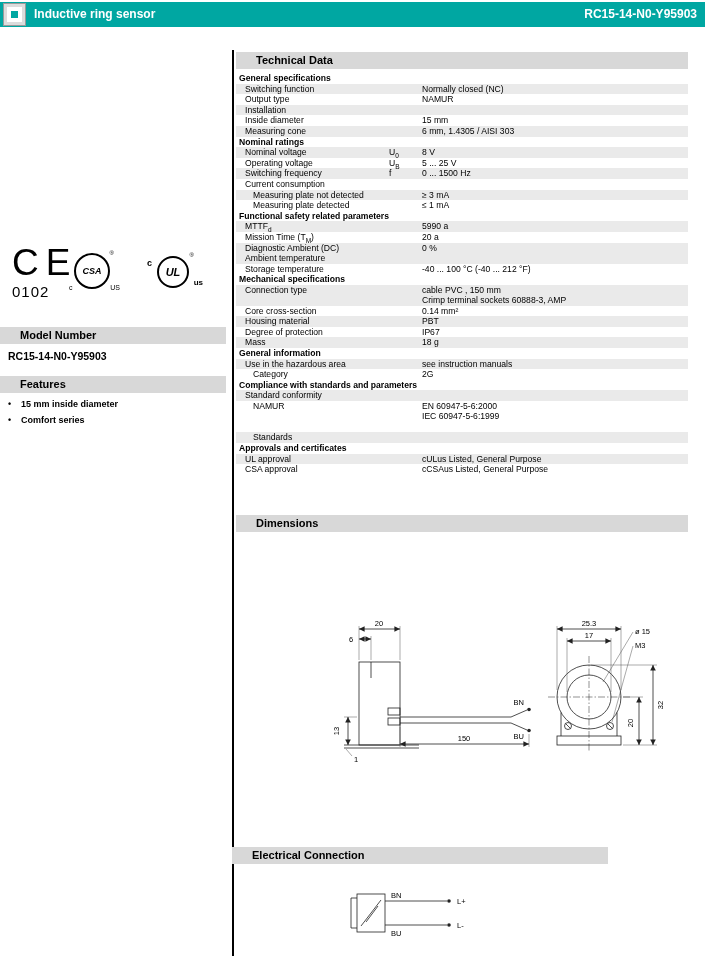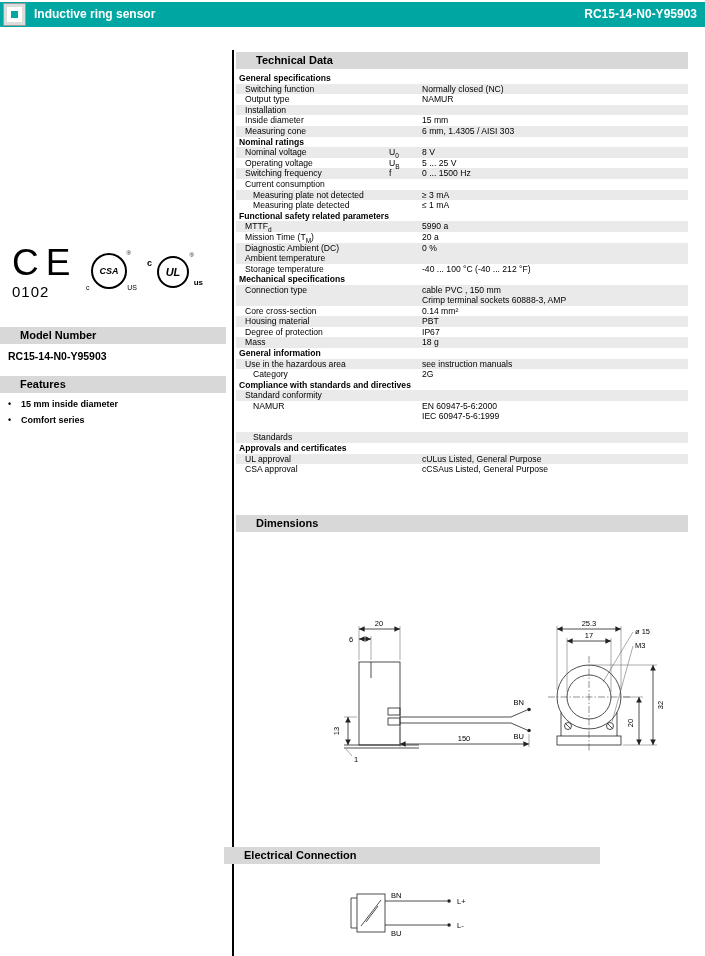--- a/index.html
+++ b/index.html
@@ -16,21 +16,21 @@
     display:flex;align-items:center;justify-content:center;box-sizing:border-box}
   .ring-outer{width:15px;height:15px;background:#fff;display:flex;align-items:center;justify-content:center}
   .ring-hole{width:7px;height:7px;background:var(--accent,#00a7a2)}
   
   .vline{position:absolute;left:232px;top:50px;width:1.5px;height:906px;background:#000}
   
   .secbar{position:absolute;background:var(--bar,#d8d8d8);height:17px;line-height:17px;
     font-size:11px;font-weight:bold;padding-left:20px;box-sizing:border-box}
   #techbar{left:236px;top:52px;width:452px}
   #dimbar{left:236px;top:515px;width:452px}
-  #elecbar{left:224px;top:847px;width:376px}
+  #elecbar{left:232px;top:847px;width:376px}
   #mnbar{left:0;top:327px;width:226px}
   #featbar{left:0;top:376px;width:226px}
   
   .table{position:absolute;left:236px;top:73px;width:452px}
   .trow{display:flex;align-items:flex-start;min-height:10.6px;font-size:8.6px;line-height:10.4px}
   .trow.shade{background:var(--shade,#eaeaea)}
   .ttitle{font-weight:bold;padding-left:3px}
   .tgap{height:6px}
   .tlab{flex:0 0 153px;padding-left:9px;box-sizing:border-box}
   .tlab.ind2{padding-left:17px}
@@ -38,21 +38,21 @@
   .tval{flex:1;white-space:pre-line}
   sub{font-size:6.5px;line-height:0}
   
   .model-value{position:absolute;left:8px;top:350px;font-size:10.5px;font-weight:bold}
   .features{position:absolute;left:8px;top:399px}
   .feat{display:flex;font-size:9px;font-weight:bold;margin-bottom:6px}
   .feat .bullet{width:13px}
   .ce{position:absolute;left:12px;top:244px}
   .ce-text{font-size:37px;letter-spacing:7px;line-height:38px}
   .ce-num{font-size:15px;letter-spacing:1px;margin-top:1px}
-  .csa{position:absolute;left:91px;top:253px;width:36px;height:38px}
+  .csa{position:absolute;left:74px;top:253px;width:36px;height:38px}
   .csa-circle{width:32px;height:32px;border:2.5px solid #000;border-radius:50%;
     display:flex;align-items:center;justify-content:center;font-size:9px;font-weight:bold;font-style:italic}
   .csa-r{position:absolute;right:-4px;top:-3px;font-size:6px}
   .csa-c{position:absolute;left:-5px;bottom:0;font-size:7px}
   .csa-us{position:absolute;right:-10px;bottom:0;font-size:7px}
   .ul{position:absolute;left:157px;top:256px;width:32px;height:34px}
   .ul-circle{width:28px;height:28px;border:2.5px solid #000;border-radius:50%;
     display:flex;align-items:center;justify-content:center;font-weight:bold;font-style:italic;font-size:11px}
   .ul-c{position:absolute;left:-10px;top:2px;font-size:9px;font-weight:bold}
   .ul-us{position:absolute;right:-14px;bottom:3px;font-size:8px;font-weight:bold}
@@ -231,21 +231,21 @@
     <div class="trow shade">
       <span class="tlab">Use in the hazardous area</span>
       <span class="tsym"></span>
       <span class="tval">see instruction manuals</span>
     </div>
     <div class="trow">
       <span class="tlab ind2">Category</span>
       <span class="tsym"></span>
       <span class="tval">2G</span>
     </div>
-    <div class="trow ttitle">Compliance with standards and directives</div>
+    <div class="trow ttitle">Compliance with standards and parameters</div>
     <div class="trow shade">
       <span class="tlab">Standard conformity</span>
       <span class="tsym"></span>
       <span class="tval"></span>
     </div>
     <div class="trow">
       <span class="tlab ind2">NAMUR</span>
       <span class="tsym"></span>
       <span class="tval">EN 60947-5-6:2000
 IEC 60947-5-6:1999</span>

